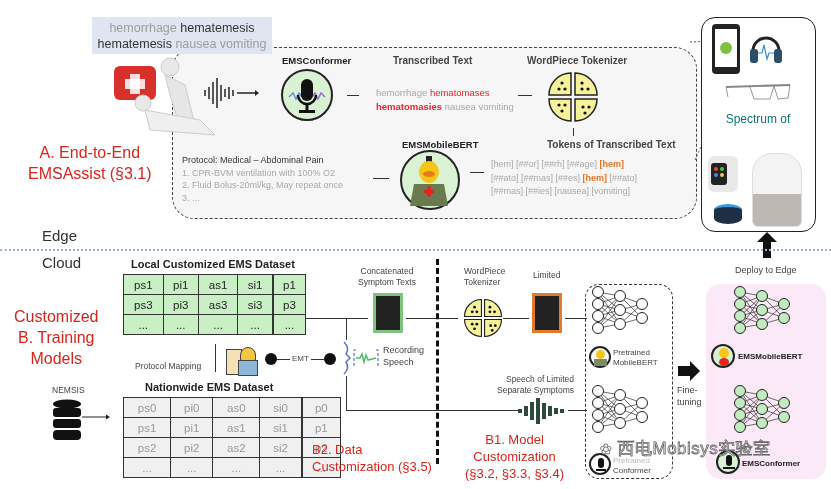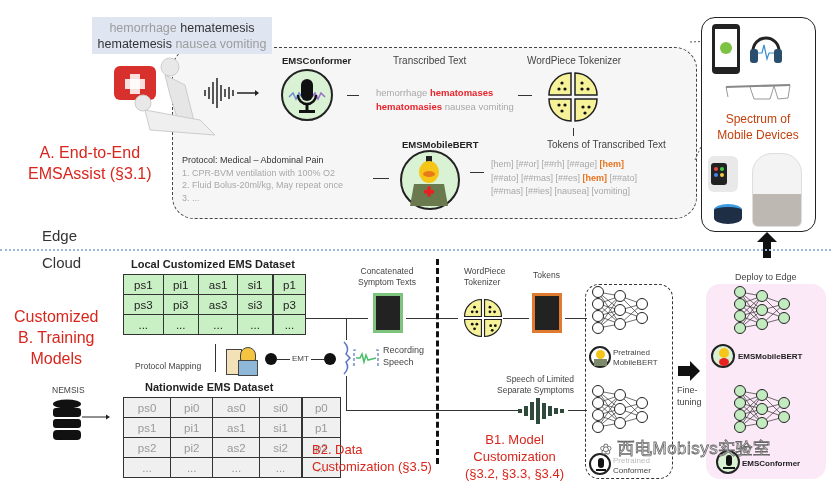--- a/index.html
+++ b/index.html
@@ -7,21 +7,21 @@
   .abs { position: absolute; }
   .grey { color: #a8a8a8; }
   .dark { color: #333; }
   .bold { font-weight: bold; }
   .edge-box { left: 172px; top: 47px; width: 525px; height: 172px; border: 1.5px dashed #444; border-radius: 22px; background: #f6f6f6; }
   .speech-bubble { left: 92px; top: 17px; width: 180px; height: 37px; background: #dfe6f2; font-size: 12.5px; text-align: center; line-height: 16px; padding-top: 3px; }
   .speech-bubble .g { color: #9c9c9c; }
   .speech-bubble .k { color: #333; }
   .circle { border-radius: 50%; border: 2px solid #222; background: #d9f2d4; }
   .small { font-size: 9.5px; }
-  .label { font-size: 10px; color: #444; }
+  .label { font-size: 10px; color: #444; font-weight: bold; }
   .mobile-box { left: 701px; top: 17px; width: 115px; height: 215px; border: 1.5px solid #222; border-radius: 14px; background: #fff; }
   .sep { left: 0; top: 249px; width: 831px; height: 0; border-top: 2px dotted #9bb6d6; }
   .table { border-collapse: collapse; font-size: 11.5px; }
   .table td { border: 1px solid #333; height: 20px; text-align: center; padding: 0 5px; }
   .local td { background: #c9efc4; color: #222; }
   .nat td { background: #f0f0f0; color: #999; }
   .table td.sepc { border-left: 2px solid #333; }
   .big-red { font-size: 16px; color: #d9261c; line-height: 21px; text-align: center; }
   .tok-orange { color: #e8731e; font-weight: bold; }
   .pink { left: 706px; top: 284px; width: 120px; height: 195px; background: #fbe9f7; border-radius: 14px; }
@@ -75,21 +75,21 @@
     <path d="M15 24 a9 9 0 0 0 18 0" stroke="#111" stroke-width="2.5" fill="none"></path>
     <rect x="22.5" y="33" width="3" height="6" fill="#111"></rect>
     <rect x="16" y="39" width="16" height="3" fill="#111"></rect>
   </svg>
 </div>
 <div class="abs arrow-line" style="left:347px;top:95px;width:12px;height:1px;"></div>
 
 <div class="abs label" style="left:393px;top:55px;">Transcribed Text</div>
 <div class="abs" style="left:376px;top:86px;font-size:9.5px;line-height:14px;">
   <span class="grey">hemorrhage</span>
-  <span style="color:#e8242a;font-weight:bold;text-align:right;">hematomases</span><br>
+  <span style="color:#e8242a;font-weight:normal;text-align:right;">hematomases</span><br>
   <span style="color:#e8242a;font-weight:bold;">hematomasies</span>
   <span class="grey">nausea vomiting</span>
 </div>
 <div class="abs arrow-line" style="left:518px;top:95px;width:14px;height:1px;"></div>
 
 <div class="abs label" style="left:527px;top:55px;">WordPiece Tokenizer</div>
 <svg class="abs" style="left:547px;top:71px" width="52" height="52" viewBox="0 0 52 52">
   <g fill="#f6f29a" stroke="#222" stroke-width="1.5">
     <path d="M24 24 L24 2 A22 22 0 0 0 2 24 Z"></path>
     <path d="M28 24 L28 2 A22 22 0 0 1 50 24 Z"></path>
@@ -163,23 +163,22 @@
     <rect x="2" y="22" width="8" height="14" rx="3" fill="#2a4f6e"></rect>
     <rect x="26" y="22" width="8" height="14" rx="3" fill="#2a4f6e"></rect>
     <path d="M10 26 l4 0 l2 -8 l3 14 l2 -6 l5 0" stroke="#3a8dd0" fill="none" stroke-width="1.2"></path>
   </svg>
   <svg class="abs" style="left:22px;top:63px" width="68" height="22" viewBox="0 0 68 22">
     <path d="M2 6 L66 4" stroke="#888" stroke-width="2" fill="none"></path>
     <path d="M26 6 L30 18 L46 18 L50 5" stroke="#999" fill="none"></path>
     <path d="M50 5 L54 18 L64 17 L66 4" stroke="#999" fill="none"></path>
     <path d="M2 6 L4 16" stroke="#999" fill="none"></path>
   </svg>
-  <div class="abs" style="left:0;top:93px;width:112px;text-align:center;font-size:12px;color:#c2410c;line-height:16px;">
+  <div class="abs" style="left:0;top:93px;width:112px;text-align:center;font-size:12px;color:#0f766e;line-height:16px;">
     <div>Spectrum of</div>
-    <div>Mobile Devices</div>
   </div>
   <div class="abs" style="left:6px;top:138px;width:30px;height:36px;background:#e9e9e9;border-radius:6px;">
     <div style="position:absolute;left:3px;top:7px;width:16px;height:22px;background:#222;border-radius:3px;">
       <div style="position:absolute;left:3px;top:4px;width:4px;height:4px;background:#e44;border-radius:50%;"></div>
       <div style="position:absolute;left:9px;top:4px;width:4px;height:4px;background:#4c4;border-radius:50%;"></div>
       <div style="position:absolute;left:3px;top:10px;width:4px;height:4px;background:#48e;border-radius:50%;"></div>
       <div style="position:absolute;left:9px;top:10px;width:4px;height:4px;background:#ec4;border-radius:50%;"></div>
     </div>
   </div>
   <div class="abs" style="left:12px;top:186px;width:28px;height:20px;background:#1e2e45;border-radius:50% / 30%;border-top:3px solid #3a9be0;"></div>
@@ -325,21 +324,21 @@
       <circle cx="41" cy="18" r="1.8"></circle>
     <circle cx="12" cy="34" r="1.8"></circle>
       <circle cx="18" cy="34" r="1.8"></circle>
       <circle cx="15" cy="40" r="1.8"></circle>
     <circle cx="36" cy="36" r="1.8"></circle>
       <circle cx="42" cy="36" r="1.8"></circle>
       <circle cx="38" cy="42" r="1.8"></circle>
   </g>
 </svg>
 <div class="abs arrow-line" style="left:503px;top:318px;width:26px;height:1px;"></div>
-<div class="abs" style="left:533px;top:270px;font-size:8.5px;color:#444;">Tokens</div>
+<div class="abs" style="left:533px;top:270px;font-size:8.5px;color:#444;">Limited</div>
 <div class="abs doc" style="left:532px;top:293px;border-color:#e07a2e;"></div>
 <div class="abs arrow-line" style="left:565px;top:318px;width:22px;height:1px;"></div>
 
 <div class="abs" style="left:497px;top:374px;font-size:8.5px;color:#444;line-height:11px;text-align:right;">
   <div>Speech of Limited</div>
   <div>Separate Symptoms</div>
 </div>
 <svg class="abs" style="left:518px;top:398px" width="50" height="26" viewBox="0 0 50 26">
   <g fill="#2f4a3a">
     <rect x="0" y="11" width="4" height="4"></rect>
@@ -440,21 +439,21 @@
   <div>Conformer</div>
 </div>
 
 <div class="abs" style="left:678px;top:366px;width:12px;height:10px;background:#111;"></div>
 <div class="abs" style="left:690px;top:361px;width:0;height:0;border-top:10px solid transparent;border-bottom:10px solid transparent;border-left:10px solid #111;"></div>
 <div class="abs" style="left:677px;top:384px;font-size:9px;color:#444;line-height:12px;">
   <div>Fine-</div>
   <div>tuning</div>
 </div>
 
-<div class="abs" style="left:735px;top:272px;font-size:9px;color:#444;">Deploy to Edge</div>
+<div class="abs" style="left:735px;top:265px;font-size:9px;color:#444;">Deploy to Edge</div>
 <div class="abs pink"></div>
 <svg class="abs" id="nn-out-1" style="left:732px;top:286px" width="80" height="58">
     <line x1="8" y1="6" x2="30" y2="10" stroke="#333" stroke-width="0.7"></line>
     <line x1="8" y1="6" x2="30" y2="24" stroke="#333" stroke-width="0.7"></line>
     <line x1="8" y1="6" x2="30" y2="38" stroke="#333" stroke-width="0.7"></line>
     <line x1="8" y1="18" x2="30" y2="10" stroke="#333" stroke-width="0.7"></line>
     <line x1="8" y1="18" x2="30" y2="24" stroke="#333" stroke-width="0.7"></line>
     <line x1="8" y1="18" x2="30" y2="38" stroke="#333" stroke-width="0.7"></line>
     <line x1="8" y1="30" x2="30" y2="10" stroke="#333" stroke-width="0.7"></line>
     <line x1="8" y1="30" x2="30" y2="24" stroke="#333" stroke-width="0.7"></line>

